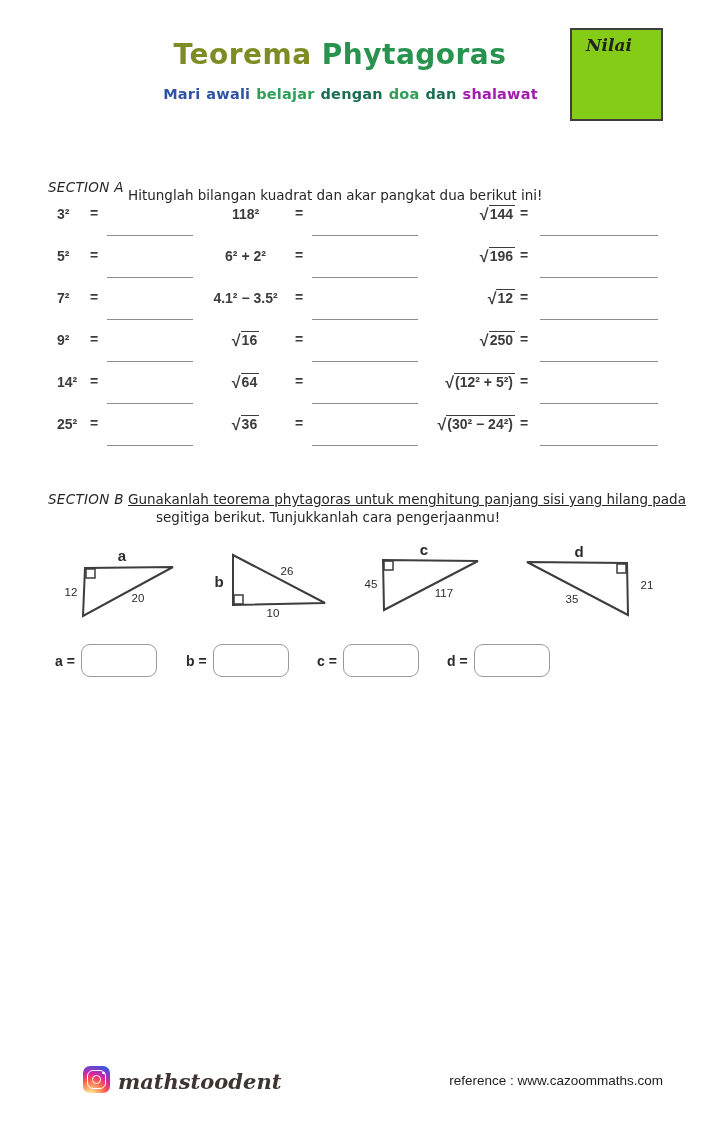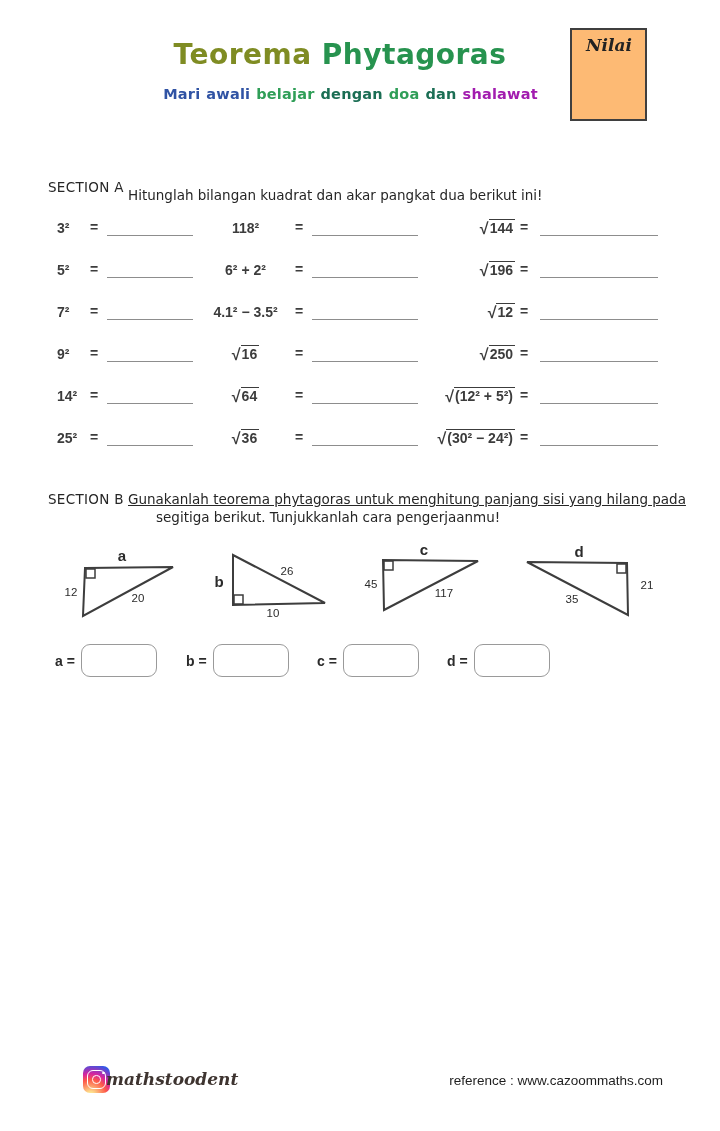--- a/index.html
+++ b/index.html
@@ -11,40 +11,40 @@
   .title{
     position:absolute;top:38px;left:0;width:680px;text-align:center;
     font-family:"DejaVu Sans",sans-serif;font-weight:bold;font-size:28px;letter-spacing:.5px;
   }
   .subtitle{
     position:absolute;top:86px;left:0;width:680px;text-align:center;
     font-family:"DejaVu Sans",sans-serif;font-weight:bold;font-size:14.5px;letter-spacing:.2px;
   }
   .subtitle span{margin:0 3px;}
   .score-box{
-    position:absolute;left:570px;top:28px;width:77px;height:93px;
-    border:2px solid #3f3f3f;background:#fdba74;box-sizing:border-box;
+    position:absolute;left:570px;top:28px;width:93px;height:93px;
+    border:2px solid #3f3f3f;background:#84cc16;box-sizing:border-box;
   }
   .score-box .lbl{
     display:block;padding:5px 0 0 14px;
     font-family:"DejaVu Serif",serif;font-style:italic;font-weight:600;font-size:17px;color:#222;
   }
   
   .sec-label{
     position:absolute;left:48px;font-family:"DejaVu Sans",sans-serif;
-    font-size:13.5px;color:#262626;letter-spacing:.3px;
+    font-size:13.5px;color:#262626;letter-spacing:.3px;font-style:italic;
   }
   .sec-instr{
     position:absolute;left:128px;font-family:"DejaVu Sans",sans-serif;
     font-size:13.5px;color:#262626;
   }
   
   .grid-a{position:absolute;top:202px;left:48px;width:622px;}
   .row{display:flex;height:42px;}
-  .cell{position:relative;margin-top:14px;}
+  .cell{position:relative;}
   .c1{width:150px;}.c2{width:225px;}.c3{width:247px;}
   .expr,.eq{
     position:absolute;top:3px;font-weight:bold;font-size:14px;color:#3c3c3c;white-space:nowrap;
   }
   .c1 .expr{left:9px;}
   .c2 .expr{left:0;width:95px;text-align:center;}
   .c3 .expr{left:0;width:92px;text-align:right;}
   .c1 .eq{left:42px;}
   .c2 .eq{left:97px;}
   .c3 .eq{left:97px;}
@@ -68,22 +68,22 @@
   }
   
   .ig-icon{
     position:absolute;left:83px;top:1066px;width:27px;height:27px;border-radius:7px;
     background:radial-gradient(circle at 28% 110%,#fdf497 5%,#fd5949 45%,#d6249f 62%,#285aeb 92%);
   }
   .ig-body{position:absolute;left:4px;top:4px;right:4px;bottom:4px;border:1.6px solid #fff;border-radius:6px;}
   .ig-lens{position:absolute;left:9px;top:9px;width:6.5px;height:6.5px;border:1.6px solid #fff;border-radius:50%;}
   .ig-dot{position:absolute;right:5.5px;top:5.5px;width:2.6px;height:2.6px;background:#fff;border-radius:50%;}
   .handle{
-    position:absolute;left:106px;top:1069px;
-    font-family:"DejaVu Serif",serif;font-style:italic;font-weight:600;font-size:17px;color:#3e3430;
+    position:absolute;left:118px;top:1069px;
+    font-family:"DejaVu Serif",serif;font-style:italic;font-weight:600;font-size:21px;color:#3e3430;
   }
   .reference{
     position:absolute;right:57px;top:1073px;font-size:13.5px;color:#1e1e1e;
   }
 </style>
 </head>
 <body>
 
 <div class="title">
   <span style="color: rgb(127, 140, 35);">Teorema</span>

